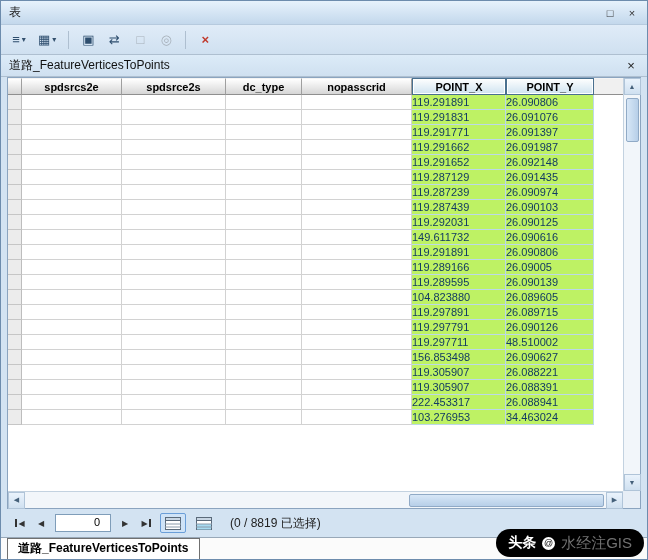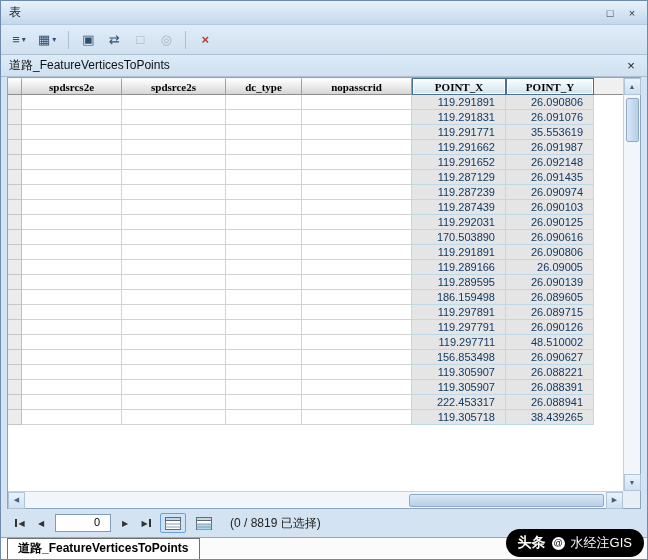--- a/index.html
+++ b/index.html
@@ -50,30 +50,30 @@
   }
   .grid-wrap { position:absolute; top:0; left:0; right:17px; height:407px; overflow:hidden; background:#fff; }
   table.grid { border-collapse:separate; border-spacing:0; table-layout:fixed; width:100%; }
   .grid th, .grid td {
     height:15px; font-size:11px; line-height:14px; padding:0;
     overflow:hidden; white-space:nowrap;
   }
   .grid th {
     height:17px; font-weight:bold; color:#000; text-align:center;
     background:linear-gradient(#ffffff,#d6d6d6);
-    border-right:1px solid #9f9f9f; border-bottom:1px solid #8f8f8f; border-top:1px solid #f4f4f4;font-family:Liberation Serif, serif;
+    border-right:1px solid #9f9f9f; border-bottom:1px solid #8f8f8f; border-top:1px solid #f4f4f4;
   }
   .grid th.selhead {
     background:linear-gradient(#fdfefe,#cfe3f0);
     border:1px solid #49708f; box-shadow:inset 0 0 0 1px #ffffff;
   }
   .grid th.fillerhead { background:#f0f0f0; border-right:none; }
   .grid td { border-right:1px solid #d2d2d2; border-bottom:1px solid #d2d2d2; background:#fff; }
   .grid td.selcell {
-    background:#e5e5e5; color:#123a63; text-align:right; padding-right:10px;
+    background:#bef264; color:#123a63; text-align:left; padding-right:10px;
     border-right:1px solid #bcd9e8; border-bottom:1px solid #bcd9e8;
   }
   .grid td.rowsel { background:#ececec; border-right:1px solid #bdbdbd; border-bottom:1px solid #c6c6c6; }
   .grid td.fillercell { border-right:none; border-bottom:none; }
   
   .vscroll {
     position:absolute; top:0; right:0; width:17px; bottom:17px;
     background:#f2f6fa; border-left:1px solid #c3d2e0;
     display:flex; flex-direction:column; align-items:center;
   }
@@ -121,21 +121,21 @@
   }
   
   .watermark {
     position:absolute; right:3px; bottom:2px; height:28px;
     background:#000; border-radius:14px; display:flex; align-items:center;
     padding:0 12px; gap:6px;
   }
   .watermark .brand { color:#fff; font-size:14px; font-weight:bold; }
   .watermark .dot { width:13px; height:13px; border-radius:50%; background:#fff;
     display:flex; align-items:center; justify-content:center; font-size:9px; color:#000; }
-  .watermark .name { color:#ffffff; font-size:13px; }
+  .watermark .name { color:#737373; font-size:15px; }
 </style>
 </head>
 <body>
 
 <div class="window">
 
   <div class="titlebar">
     <span class="title">表</span>
     <span class="tb-btn">□</span>
     <span class="tb-btn">×</span>
@@ -220,21 +220,21 @@
               <td class="selcell">26.091076</td>
               <td class="fillercell"></td>
             </tr>
             <tr>
               <td class="rowsel"></td>
               <td></td>
               <td></td>
               <td></td>
               <td></td>
               <td class="selcell">119.291771</td>
-              <td class="selcell">35.553619</td>
+              <td class="selcell">26.091397</td>
               <td class="fillercell"></td>
             </tr>
             <tr>
               <td class="rowsel"></td>
               <td></td>
               <td></td>
               <td></td>
               <td></td>
               <td class="selcell">119.291662</td>
               <td class="selcell">26.091987</td>
@@ -289,21 +289,21 @@
               <td class="selcell">119.292031</td>
               <td class="selcell">26.090125</td>
               <td class="fillercell"></td>
             </tr>
             <tr>
               <td class="rowsel"></td>
               <td></td>
               <td></td>
               <td></td>
               <td></td>
-              <td class="selcell">170.503890</td>
+              <td class="selcell">149.611732</td>
               <td class="selcell">26.090616</td>
               <td class="fillercell"></td>
             </tr>
             <tr>
               <td class="rowsel"></td>
               <td></td>
               <td></td>
               <td></td>
               <td></td>
               <td class="selcell">119.291891</td>
@@ -329,21 +329,21 @@
               <td class="selcell">119.289595</td>
               <td class="selcell">26.090139</td>
               <td class="fillercell"></td>
             </tr>
             <tr>
               <td class="rowsel"></td>
               <td></td>
               <td></td>
               <td></td>
               <td></td>
-              <td class="selcell">186.159498</td>
+              <td class="selcell">104.823880</td>
               <td class="selcell">26.089605</td>
               <td class="fillercell"></td>
             </tr>
             <tr>
               <td class="rowsel"></td>
               <td></td>
               <td></td>
               <td></td>
               <td></td>
               <td class="selcell">119.297891</td>
@@ -409,22 +409,22 @@
               <td class="selcell">222.453317</td>
               <td class="selcell">26.088941</td>
               <td class="fillercell"></td>
             </tr>
             <tr>
               <td class="rowsel"></td>
               <td></td>
               <td></td>
               <td></td>
               <td></td>
-              <td class="selcell">119.305718</td>
-              <td class="selcell">38.439265</td>
+              <td class="selcell">103.276953</td>
+              <td class="selcell">34.463024</td>
               <td class="fillercell"></td>
             </tr>
           </tbody>
       </table>
     </div>
 
     <div class="vscroll">
       <div class="sb-arrow">▲</div>
       <div class="v-thumb"></div>
       <div style="flex:1"></div>

